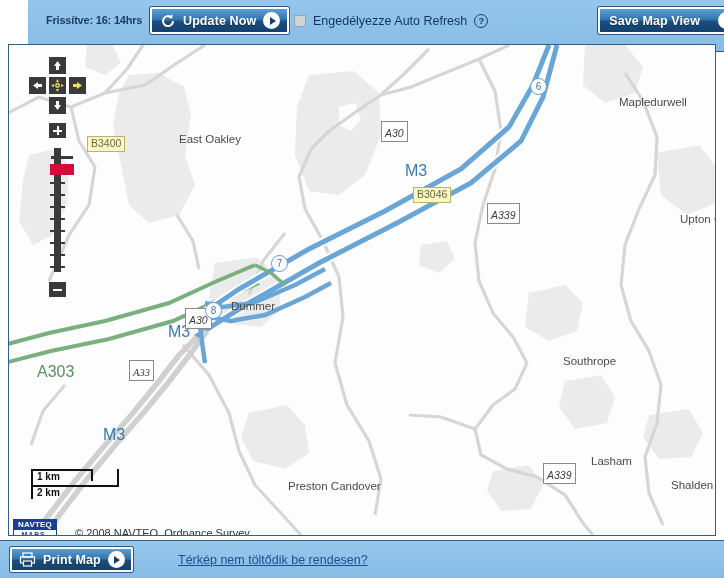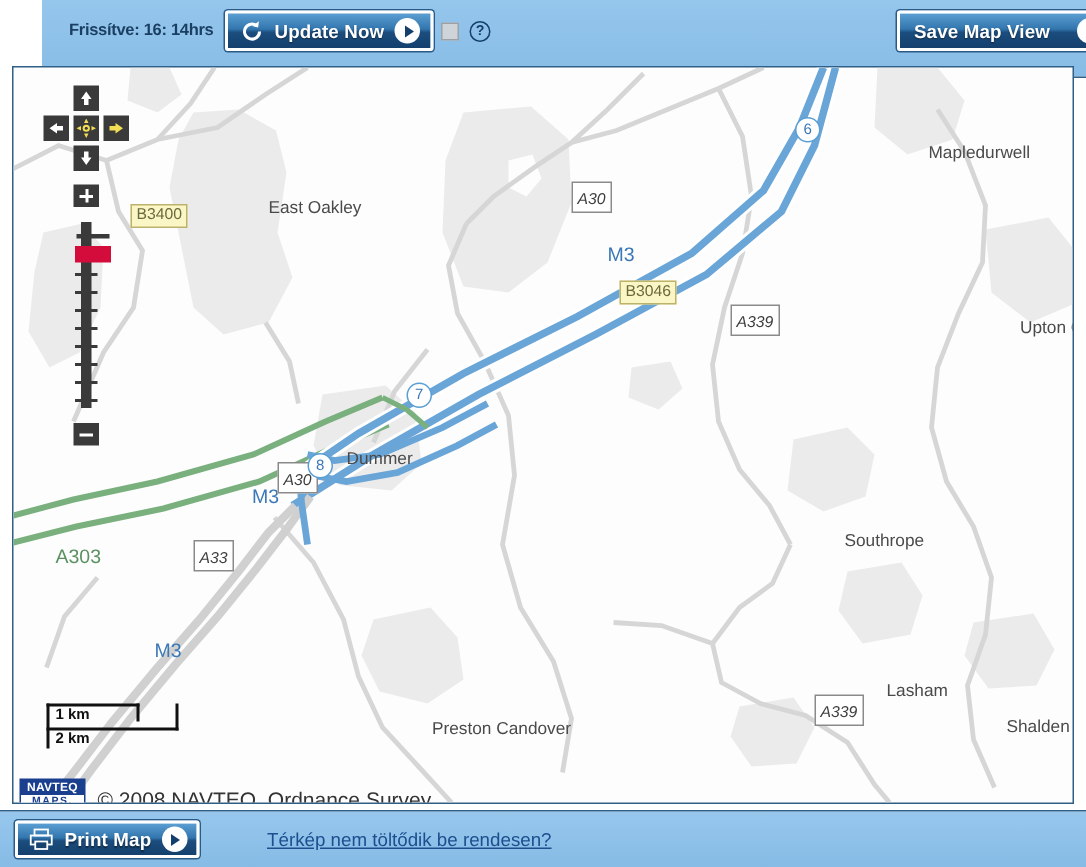--- a/index.html
+++ b/index.html
@@ -134,29 +134,29 @@
   }
   .navteq-top{
     background:#1b3f8f;color:#fff;font-size:8px;font-weight:bold;
     text-align:center;line-height:11px;height:11px;letter-spacing:0.2px;
   }
   .navteq-bot{
     background:#ffffff;color:#1b3f8f;font-size:7px;font-weight:bold;
     text-align:center;line-height:9px;height:9px;letter-spacing:1px;
     border:1px solid #1b3f8f;border-top:none;box-sizing:border-box;
   }
-  .copy-text{font-size:14px;color:#333;white-space:nowrap;}
+  .copy-text{font-size:11px;color:#333;white-space:nowrap;margin-left:10px;}
 
   
   .place{
     position:absolute;font-size:11.5px;color:#4a4a4a;white-space:nowrap;
     pointer-events:none;
   }
   .road-blue{
-    position:absolute;font-size:13px;color:#3b78b5;font-weight:normal;
+    position:absolute;font-size:16px;color:#3b78b5;font-weight:normal;
     white-space:nowrap;pointer-events:none;
   }
   .shield{
     position:absolute;font-size:10.5px;font-style:italic;color:#3d3d3d;
     background:#ffffff;border:1px solid #8a8a8a;padding:5px 3px 1px 3px;
     white-space:nowrap;line-height:13px;
   }
   .shield-y{
     position:absolute;font-size:10.5px;color:#6b6b3a;
     background:#fbf6c6;border:1px solid #bdb26b;padding:0px 3px 1px 3px;
@@ -199,20 +199,21 @@
           <path d="M13 8a5 5 0 1 1-1.6-3.6" fill="none" stroke="#ffffff" stroke-width="2"></path>
           <path d="M12.6 1.2 L12.1 5.4 L8.2 4.4 Z" fill="#ffffff"></path>
         </svg>
       </span>
       <span class="btn-label">Update Now</span>
       <span class="arrow-circle"></span>
     </div>
 
     <div class="checkbox-wrap">
       <span class="cbox"></span>
+      <span class="cbox-label">Engedélyezze Auto Refresh</span>
       <span class="help-icon">?</span>
     </div>
 
     <div class="btn-blue" id="save-map-view">
       <span class="btn-label">Save Map View</span>
       <span class="arrow-circle"></span>
     </div>
   </div>
 
   <div class="map-frame">
@@ -293,21 +294,21 @@
         <div class="place" style="left: 554px; top: 310px;">Southrope</div>
         <div class="place" style="left: 582px; top: 410px;">Lasham</div>
         <div class="place" style="left: 662px; top: 434px;">Shalden</div>
         <div class="place" style="left: 279px; top: 435px;">Preston Candover</div>
         <div class="road-blue" style="left: 396px; top: 117px;">M3</div>
         <div class="road-blue" style="left: 159px; top: 278px;">M3</div>
         <div class="road-blue" style="left: 94px; top: 381px;">M3</div>
         <div class="road-blue" style="left: 28px; top: 318px; color: rgb(90, 145, 96);">A303</div>
         <div class="shield" style="left: 372px; top: 76px;">A30</div>
         <div class="shield" style="left: 478px; top: 158px;">A339</div>
-        <div class="shield" style="left: 120px; top: 315px;">A33</div>
+        <div class="shield" style="left: 120px; top: 315px; font-family: Liberation Serif, serif;">A33</div>
         <div class="shield" style="left: 176px; top: 263px;">A30</div>
         <div class="shield" style="left: 534px; top: 418px;">A339</div>
         <div class="shield-y" style="left: 78px; top: 91px;">B3400</div>
         <div class="shield-y" style="left: 404px; top: 142px;">B3046</div>
         <div class="junction" style="left: 521px; top: 33px;">6</div>
         <div class="junction" style="left: 262px; top: 210px;">7</div>
         <div class="junction" style="left: 196px; top: 257px;">8</div>
       </div>
 
     <div class="pan-pad" style="left:20px;top:12px;">

